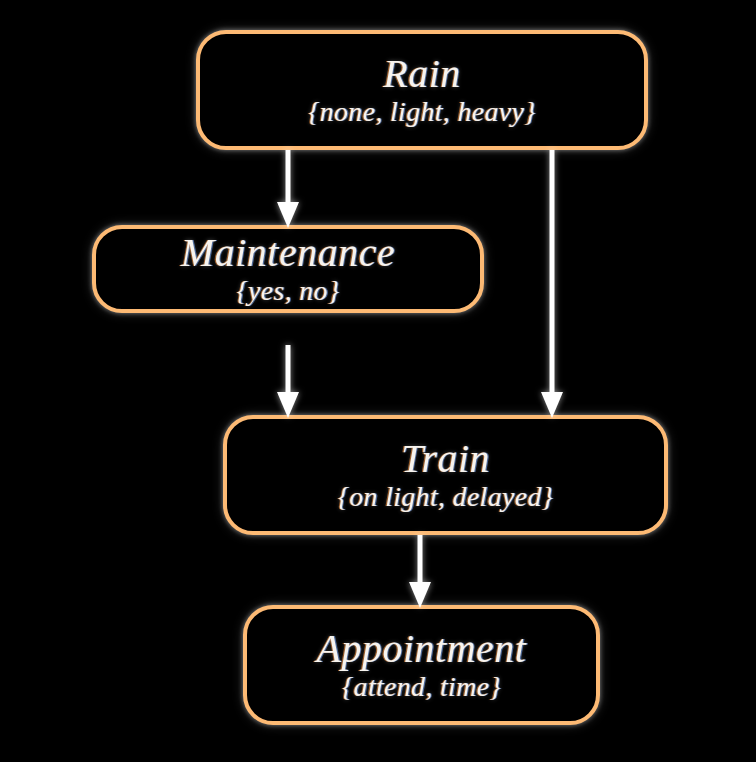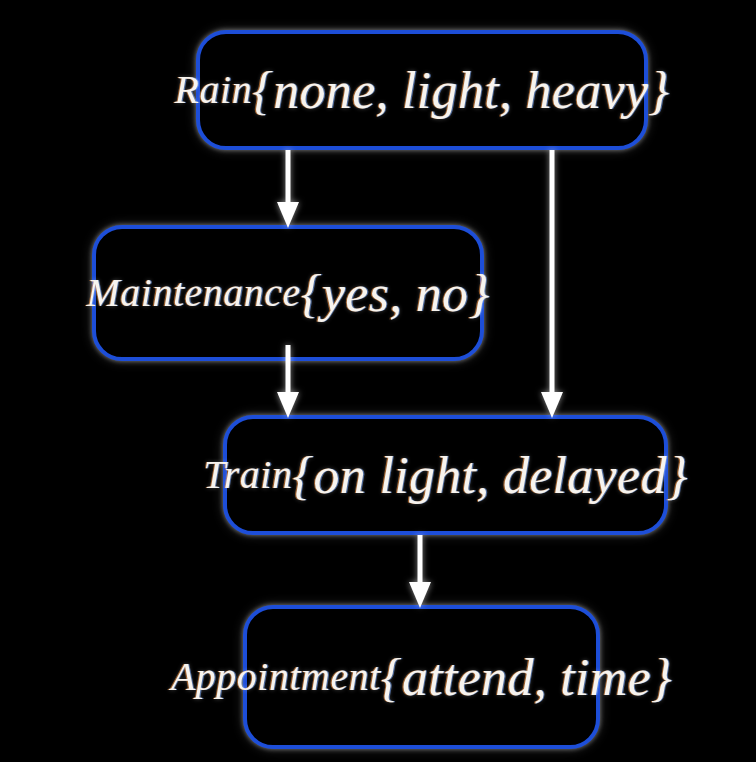--- a/index.html
+++ b/index.html
@@ -16,24 +16,24 @@
   #diagram {
     position: relative;
     width: 756px;
     height: 762px;
     background: #000000;
   }
   .node {
     position: absolute;
     box-sizing: border-box;
     background: #000000;
-    border: 4px solid #1d4ed8;
+    border: 4px solid #fdba74;
     border-radius: 30px;
     display: flex;
-    flex-direction: row;
+    flex-direction: column;
     align-items: center;
     justify-content: center;
     box-shadow: 0 0 5px rgba(255,255,255,0.45),
                 0 0 12px rgba(255,255,255,0.18);
   }
   .node-line {
     font-style: italic;
     font-weight: 400;
     color: #f7f4ef;
     line-height: 1.08;
@@ -41,30 +41,30 @@
     text-shadow:
       -1.1px 0 0 rgba(255,150,60,0.55),
        1.1px 0 0 rgba(120,170,255,0.55),
        0 0 4px rgba(255,255,255,0.30);
   }
   .node-name {
     font-size: 40px;
     letter-spacing: 0.5px;
   }
   .node-states {
-    font-size: 52px;
+    font-size: 28px;
     letter-spacing: 0.3px;
     margin-top: 2px;
   }
 
   
   #node-rain        { left: 196px; top: 30px;  width: 452px; height: 120px; }
-  #node-maintenance { left: 92px;  top: 225px; width: 392px; height: 136px; }
+  #node-maintenance { left: 92px;  top: 225px; width: 392px; height: 88px; }
   #node-train       { left: 199px; top: 415px; width: 445px; height: 120px; margin-left: 24px; }
-  #node-appointment { left: 243px; top: 605px; width: 357px; height: 144px; font-family: Liberation Serif, serif; }
+  #node-appointment { left: 243px; top: 605px; width: 357px; height: 120px; font-family: Liberation Serif, serif; }
 
   
   .edge {
     position: absolute;
     overflow: visible;
   }
   .edge-shaft { fill: none; stroke: #ffffff; stroke-width: 5; }
   .edge-head  { fill: #ffffff; }
   .edge-glow  { filter: drop-shadow(0 0 3px rgba(255,255,255,0.55)); }
 

